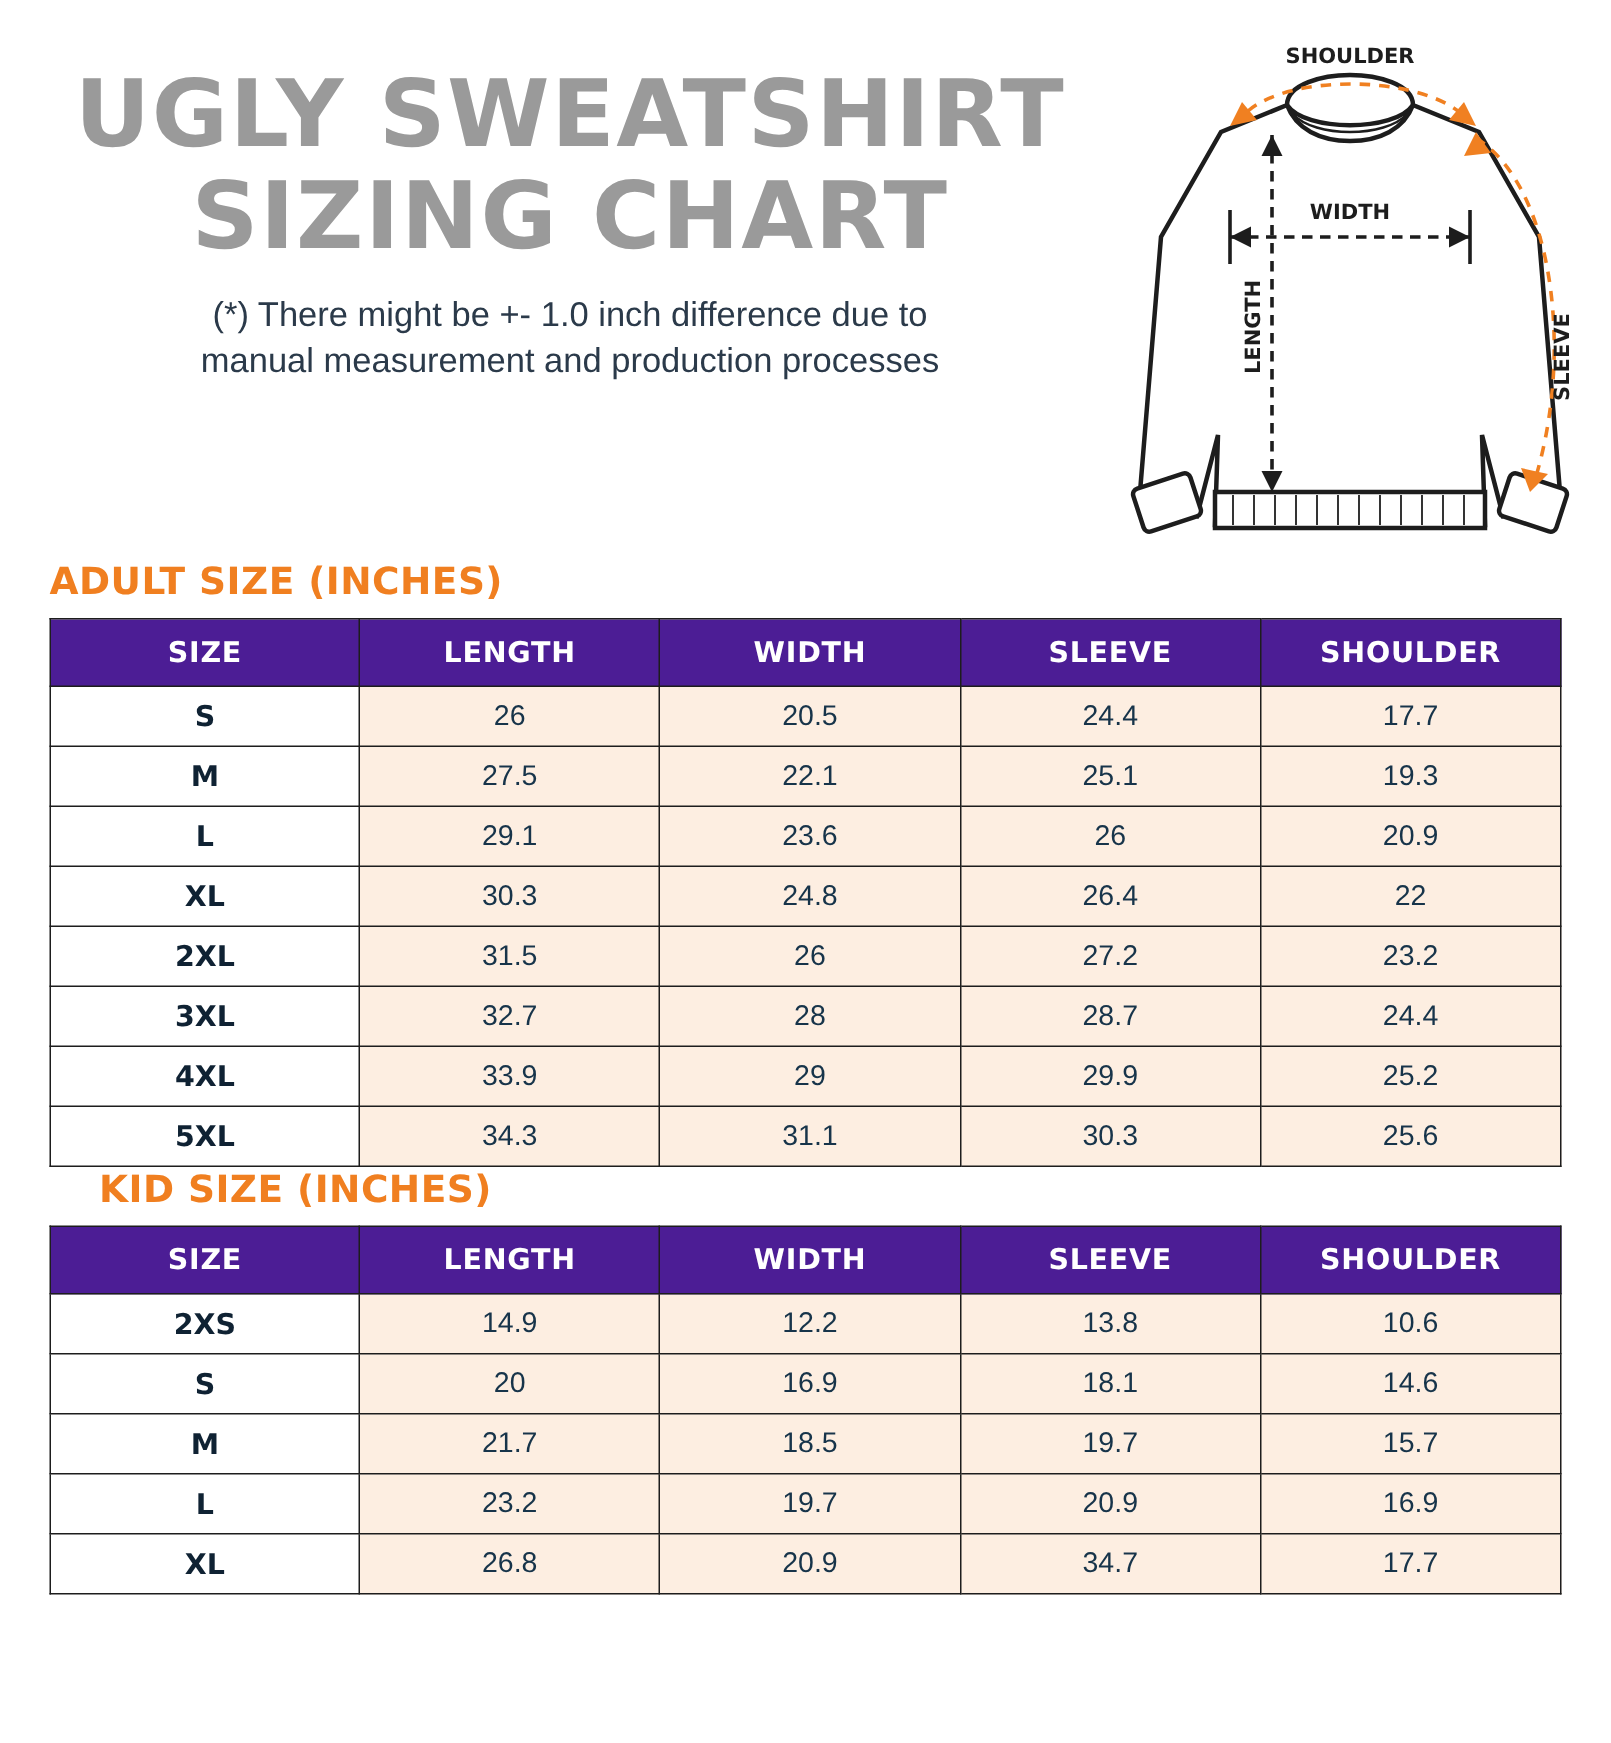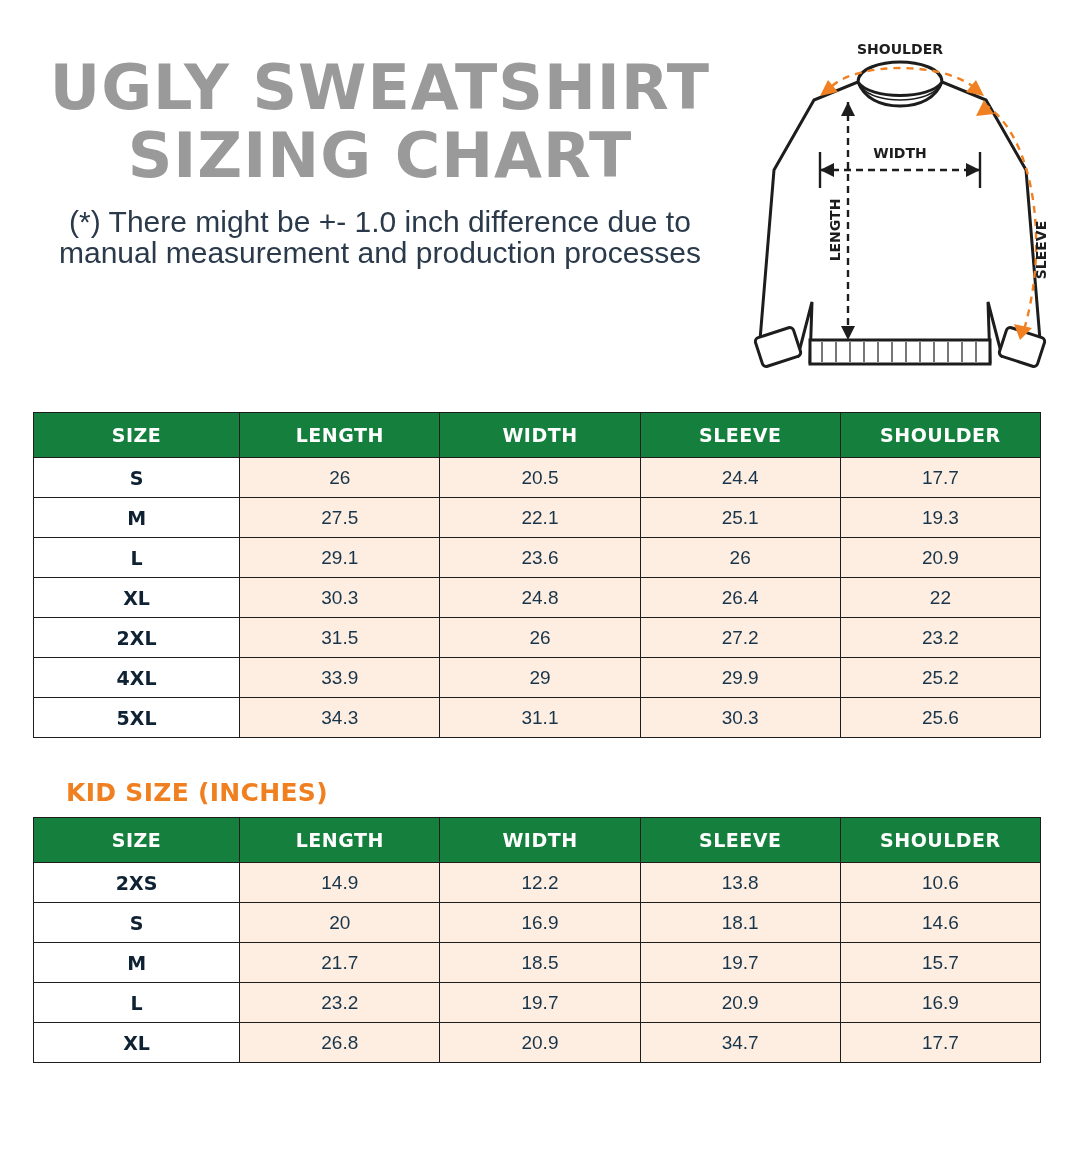--- a/index.html
+++ b/index.html
@@ -23,21 +23,20 @@
     box-sizing: border-box;
   }
 
   
   .header {
     position: absolute;
     left: 0;
     top: 0;
     width: 1074px;
     height: 370px;
-    margin-top: 12px;
   }
 
   .title-block {
     position: absolute;
     left: 30px;
     top: 44px;
     width: 700px;
     text-align: center;
   }
   .title-line {
@@ -48,21 +47,21 @@
     letter-spacing: 1px;
     font-family: "DejaVu Sans", sans-serif;
     white-space: nowrap;
   }
   .title-line.l2 {
     margin-top: 4px;
     text-align: center;
   }
   .subtitle {
     margin-top: 18px;
-    font-size: 30px;
+    font-size: 23px;
     line-height: 31px;
     color: #2b3a4a;
     font-family: "Liberation Sans", sans-serif;
   }
 
   
   .diagram {
     position: absolute;
     left: 740px;
     top: 28px;
@@ -90,21 +89,21 @@
     left: 33px;
     width: 1008px;
     border-collapse: collapse;
     table-layout: fixed;
     font-family: "Liberation Sans", sans-serif;
   }
   #adult-table { top: 412px; }
   #kid-table { top: 817px; }
 
   table.size-table th {
-    background: #15803d;
+    background: #4c1d95;
     color: #ffffff;
     font-size: 19px;
     font-weight: bold;
     height: 42px;
     border: 1px solid #1d1d1d;
     text-align: center;
     letter-spacing: 0.5px;
     font-family: "DejaVu Sans", sans-serif;
   }
   table.size-table td {
@@ -202,20 +201,21 @@
         <polygon points="108,300 101,286 115,286" fill="#1d1d1d"></polygon>
 
         <text x="160" y="14" text-anchor="middle" font-family="DejaVu Sans, sans-serif" font-size="14" font-weight="bold" fill="#1d1d1d">SHOULDER</text>
         <text x="160" y="118" text-anchor="middle" font-family="DejaVu Sans, sans-serif" font-size="14" font-weight="bold" fill="#1d1d1d">WIDTH</text>
         <text x="100" y="190" text-anchor="middle" font-family="DejaVu Sans, sans-serif" font-size="14" font-weight="bold" fill="#1d1d1d" transform="rotate(-90 100 190)">LENGTH</text>
         <text x="306" y="210" text-anchor="middle" font-family="DejaVu Sans, sans-serif" font-size="14" font-weight="bold" fill="#1d1d1d" transform="rotate(-90 306 210)">SLEEVE</text>
       </svg>
     </div>
   </div>
 
+  <div class="section-title" id="adult-title">ADULT SIZE (INCHES)</div>
 
   <table class="size-table" id="adult-table">
     <colgroup>
       <col class="c-size">
         <col class="c-val">
         <col class="c-val">
         <col class="c-val">
         <col class="c-val">
     </colgroup>
     <thead>
@@ -257,20 +257,27 @@
         <td class="val-cell">22</td>
       </tr>
       <tr>
         <td class="size-cell">2XL</td>
         <td class="val-cell">31.5</td>
         <td class="val-cell">26</td>
         <td class="val-cell">27.2</td>
         <td class="val-cell">23.2</td>
       </tr>
       <tr>
+        <td class="size-cell">3XL</td>
+        <td class="val-cell">32.7</td>
+        <td class="val-cell">28</td>
+        <td class="val-cell">28.7</td>
+        <td class="val-cell">24.4</td>
+      </tr>
+      <tr>
         <td class="size-cell">4XL</td>
         <td class="val-cell">33.9</td>
         <td class="val-cell">29</td>
         <td class="val-cell">29.9</td>
         <td class="val-cell">25.2</td>
       </tr>
       <tr>
         <td class="size-cell">5XL</td>
         <td class="val-cell">34.3</td>
         <td class="val-cell">31.1</td>

